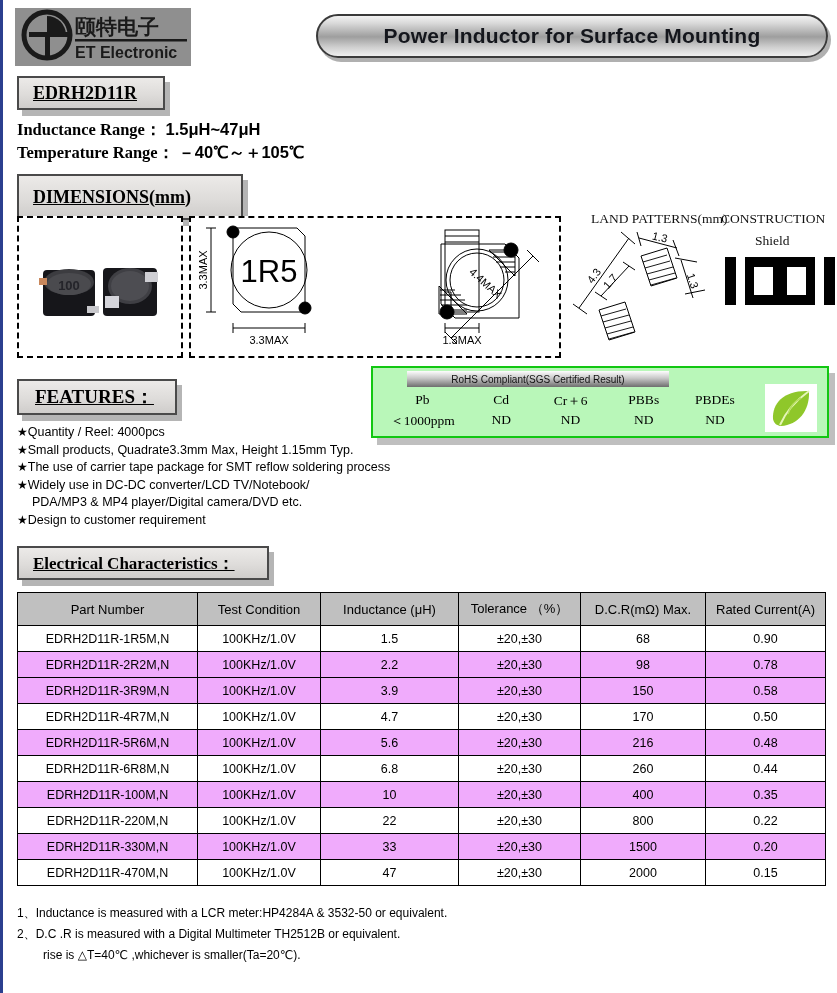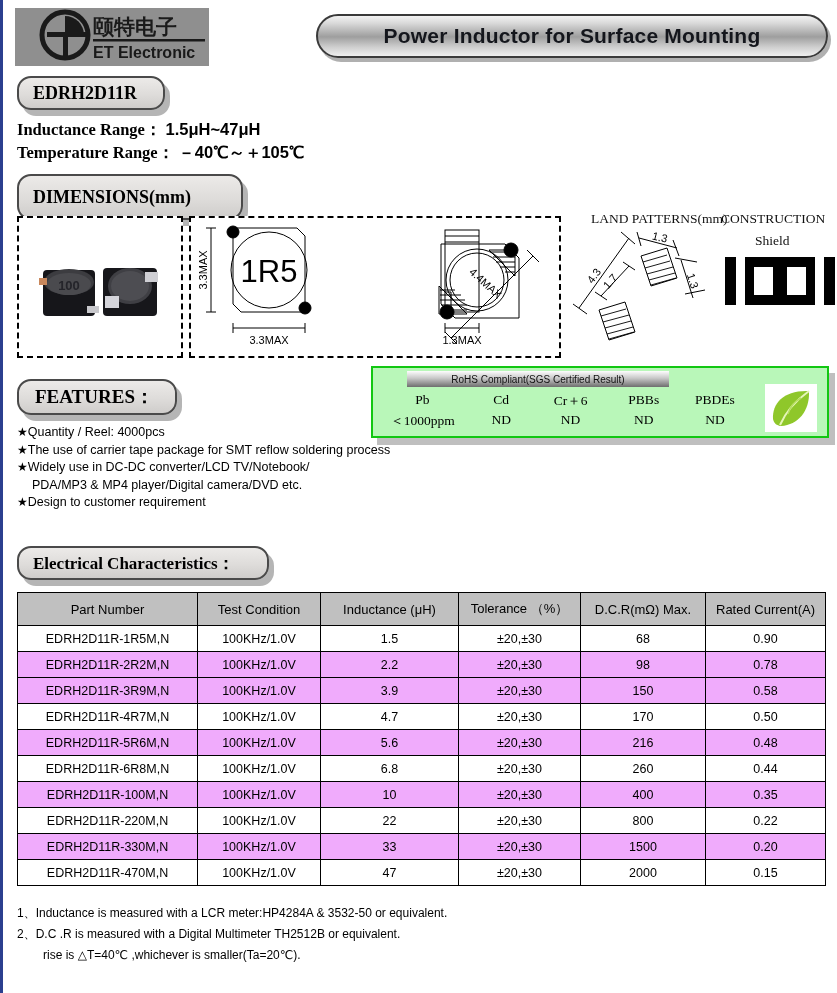--- a/index.html
+++ b/index.html
@@ -10,42 +10,42 @@
   }
   .page{
     position:absolute;left:0;top:0;width:837px;height:993px;
     border-left:3px solid #2b3f8f;
     box-sizing:border-box;
   }
 
   
   .logo{
     position:absolute;left:12px;top:8px;width:176px;height:58px;
-    background:#8f8f8f;overflow:hidden;padding-left:18px;
+    background:#8f8f8f;overflow:hidden;
   }
   .logo svg{display:block;}
   .title-pill{
     position:absolute;left:313px;top:14px;width:512px;height:44px;
     border-radius:22px;border:2px solid #3a3a3a;
     background:linear-gradient(to bottom,#f2f2f2 0%,#d9d9d9 18%,#9e9e9e 52%,#cfcfcf 78%,#efefef 100%);
     box-shadow:3px 4px 0 rgba(150,150,150,.75);
     display:flex;align-items:center;justify-content:center;
     box-sizing:border-box;
   }
   .title-pill span{
     font-size:21px;font-weight:bold;color:#14161c;letter-spacing:.2px;
   }
 
   
   .pill{
-    position:absolute;border:2px solid #4a4a4a;border-radius:14px;
+    position:absolute;border:2px solid #4a4a4a;border-radius:0;
     background:linear-gradient(to bottom,#eceae8 0%,#dedcda 55%,#cfcdcb 100%);
     box-shadow:5px 6px 0 rgba(168,168,168,.85);
     display:flex;align-items:center;box-sizing:border-box;
-    font-family:"Liberation Serif",serif;font-weight:bold;
+    font-family:"Liberation Serif",serif;font-weight:bold;text-decoration:underline;
   }
   #part-pill{left:14px;top:76px;width:148px;height:34px;padding-left:14px;font-size:18px;}
   #dim-pill{left:14px;top:174px;width:226px;height:46px;padding-left:14px;font-size:18px;}
   #feat-pill{left:14px;top:379px;width:160px;height:36px;padding-left:16px;font-size:19px;}
   #elec-pill{left:14px;top:546px;width:252px;height:34px;padding-left:14px;font-size:17px;}
 
   .range-block{position:absolute;left:14px;top:118px;font-family:"Liberation Serif",serif;}
   .range-line{font-size:16.5px;font-weight:bold;line-height:22px;white-space:nowrap;}
   .range-line .val{font-family:"Liberation Sans",sans-serif;font-weight:bold;}
 
@@ -341,20 +341,23 @@
     </div>
   </div>
 
   <div class="pill" id="feat-pill">
     <span>FEATURES：</span>
   </div>
 
   <div class="features">
     <div class="feat-li">
       <span class="star">★</span><span>Quantity / Reel: 4000pcs</span>
+    </div>
+    <div class="feat-li">
+      <span class="star">★</span><span>Small products, Quadrate3.3mm Max, Height 1.15mm Typ.</span>
     </div>
     <div class="feat-li">
       <span class="star">★</span><span>The use of carrier tape package for SMT reflow soldering process</span>
     </div>
     <div class="feat-li">
       <span class="star">★</span><span>Widely use in DC-DC converter/LCD TV/Notebook/</span>
     </div>
     <div class="feat-cont">PDA/MP3 &amp; MP4 player/Digital camera/DVD etc.</div>
     <div class="feat-li">
       <span class="star">★</span><span>Design to customer requirement</span>

